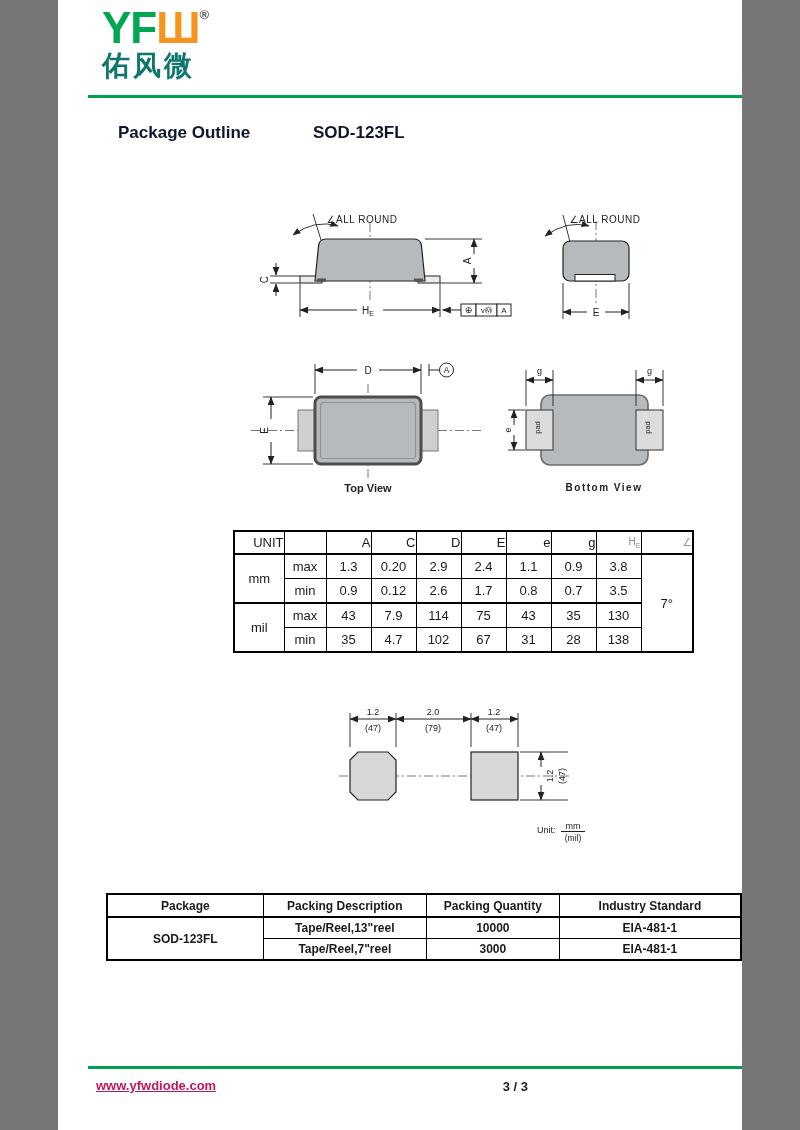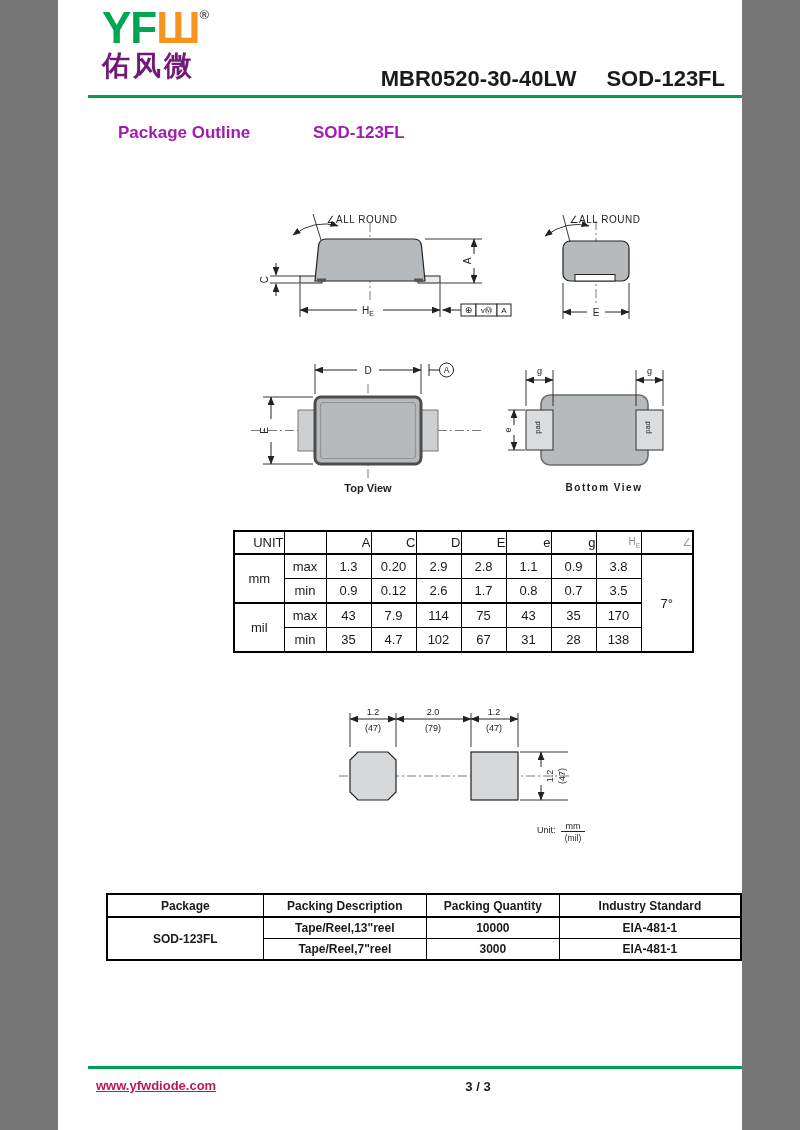--- a/index.html
+++ b/index.html
@@ -5,47 +5,47 @@
   html,body{margin:0;padding:0;background:#777;}
   .page{position:relative;width:684px;height:1130px;background:#fff;margin:0 auto;
         font-family:"Liberation Sans","DejaVu Sans",sans-serif;color:#1a1a1a;overflow:hidden;}
   .abs{position:absolute;}
   
   .logo{left:44px;top:6px;line-height:1;}
   .logo .latin{font-size:44px;font-weight:800;letter-spacing:-1px;}
   .logo .g{color:#00A651;}
   .logo .o{color:#F7941E;}
   .logo .reg{font-size:13px;font-weight:700;color:#555;vertical-align:24px;}
-  .logo .cjk{font-size:28px;font-weight:700;letter-spacing:3px;margin-top:2px;color:#701a75;}
+  .logo .cjk{font-size:28px;font-weight:700;letter-spacing:3px;margin-top:2px;color:#0f766e;}
   .rule{background:#00A04F;height:3px;left:30px;width:760px;}
   .doc-title{top:66px;right:17px;font-size:22px;font-weight:700;white-space:nowrap;}
   .doc-title .gap{display:inline-block;width:30px;}
   
-  .h-green{color:#a21caf;font-weight:700;}
+  .h-green{color:#0f172a;font-weight:700;}
   .pkg-outline{left:60px;top:123px;font-size:17px;}
   .pkg-code{left:255px;top:123px;font-size:17px;}
   .subtitle{left:60px;top:148px;font-size:14.5px;font-weight:700;word-spacing:-3px;}
   .pad-heading{left:128px;top:669px;width:560px;text-align:center;font-size:14.5px;}
   .pack-heading{left:57px;top:862px;font-size:16.5px;}
   
   table{border-collapse:collapse;table-layout:fixed;}
   .dim-table{left:175px;top:530px;font-size:13px;text-align:center;border:2px solid #000;}
   .dim-table td{border:1px solid #000;padding:0;height:23px;overflow:hidden;}
   .dim-table tr.hdr td{height:21px;border-bottom:2px solid #000;text-align:right;}
   .dim-table tr.sep td{border-top:2px solid #000;}
   .dim-table .he-h{font-size:10px;color:#8d9091;}
   .dim-table .he-h sub{font-size:7px;}
   .dim-table .angle-h{font-size:11px;color:#9a9d9e;}
   .pack-table{left:48px;top:893px;font-size:12px;font-weight:700;text-align:center;border:2px solid #000;}
   .pack-table td{border:1px solid #000;padding:0;height:20px;overflow:hidden;}
   .pack-table tr.hdr td{height:21px;border-bottom:2px solid #000;}
   
   .f-rule{top:1066px;}
   .f-link{left:38px;top:1078px;font-size:13px;font-weight:700;color:#be185d;text-decoration:underline;}
-  .f-page{left:370px;top:1079px;width:100px;text-align:center;font-size:13px;font-weight:700;}
+  .f-page{left:370px;top:1079px;width:100px;text-align:right;font-size:13px;font-weight:700;}
   .f-company{right:34px;top:1078px;font-size:14px;font-weight:700;}
   
   svg{position:absolute;overflow:visible;}
   svg text{font-family:"Liberation Sans","DejaVu Sans",sans-serif;fill:#222;}
   .ln{stroke:#222;stroke-width:1;fill:none;}
   .thin{stroke:#222;stroke-width:0.9;fill:none;}
   .cl{stroke:#555;stroke-width:0.8;fill:none;stroke-dasharray:9 3 2 3;}
 </style>
 </head>
 <body>
@@ -58,23 +58,20 @@
         <path d="M0,0 L10,4 L0,8 z" fill="#222"></path>
       </marker>
     </defs>
   </svg>
 
   <div class="abs logo">
     <div>
       <span class="latin g">YF</span><span class="latin o">Ш</span><span class="reg">®</span>
     </div>
     <div class="cjk">佑风微</div>
-  </div>
-  <div class="abs doc-title">
-    <span>MBR0520-30-40LW</span><span class="gap"></span><span>SOD-123FL</span>
   </div>
   <div class="abs rule" style="top:95px;"></div>
 
   <div class="abs h-green pkg-outline">Package Outline</div>
   <div class="abs h-green pkg-code">SOD-123FL</div>
 
   <svg style="left:200px;top:205px;" width="260" height="132" viewBox="0 0 260 132">
     <line class="cl" x1="112" y1="18" x2="112" y2="96"></line>
     <rect x="42" y="71" width="22" height="7" fill="#ececec" stroke="#222" stroke-width="1"></rect>
     <rect x="160" y="71" width="22" height="7" fill="#ececec" stroke="#222" stroke-width="1"></rect>
@@ -221,21 +218,21 @@
       <td>g</td>
       <td class="he-h"><span>H</span><sub>E</sub></td>
       <td class="angle-h">∠</td>
     </tr>
     <tr>
       <td rowspan="2">mm</td>
       <td>max</td>
       <td>1.3</td>
       <td>0.20</td>
       <td>2.9</td>
-      <td>2.8</td>
+      <td>2.4</td>
       <td>1.1</td>
       <td>0.9</td>
       <td>3.8</td>
       <td rowspan="4">7°</td>
     </tr>
     <tr>
       <td>min</td>
       <td>0.9</td>
       <td>0.12</td>
       <td>2.6</td>
@@ -246,21 +243,21 @@
     </tr>
     <tr class="sep">
       <td rowspan="2">mil</td>
       <td>max</td>
       <td>43</td>
       <td>7.9</td>
       <td>114</td>
       <td>75</td>
       <td>43</td>
       <td>35</td>
-      <td>170</td>
+      <td>130</td>
     </tr>
     <tr>
       <td>min</td>
       <td>35</td>
       <td>4.7</td>
       <td>102</td>
       <td>67</td>
       <td>31</td>
       <td>28</td>
       <td>138</td>

